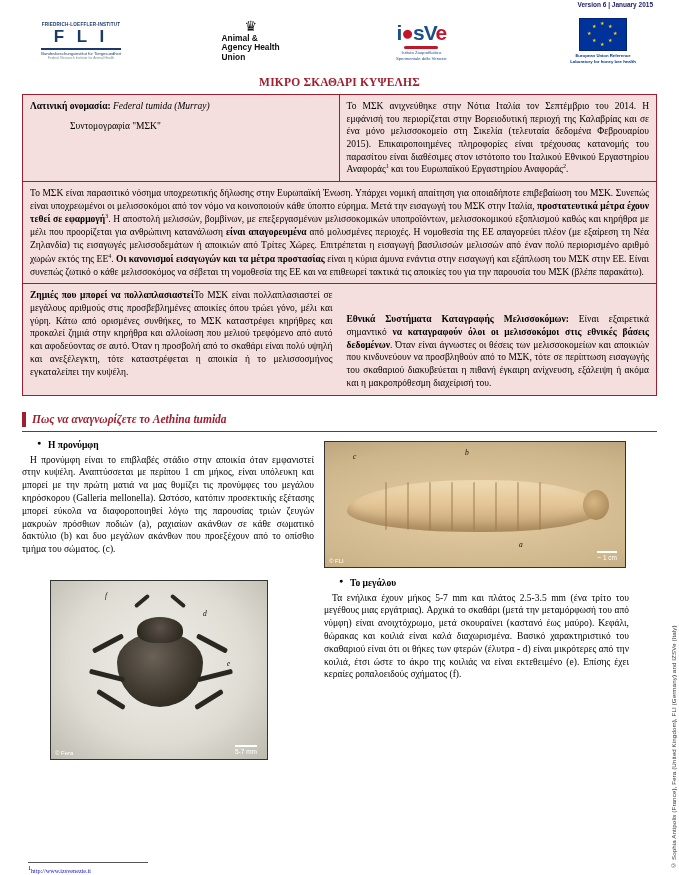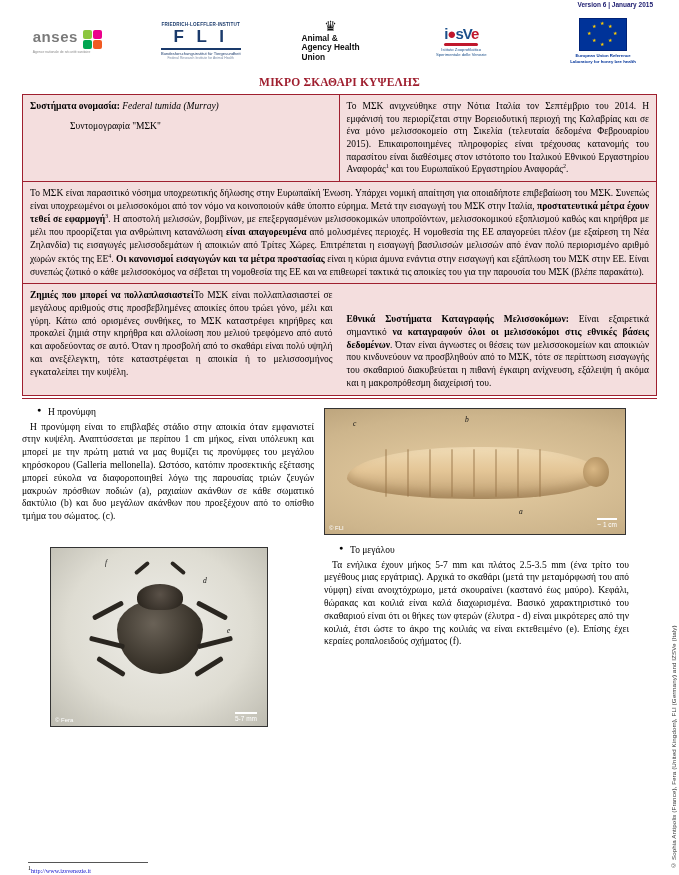--- a/index.html
+++ b/index.html
@@ -53,21 +53,21 @@
   .fli-main{font-family:"Liberation Sans",sans-serif;font-size:17px;font-weight:bold;color:#1a3a6b;letter-spacing:4px;}
   .fli-rule{height:2px;background:#1a3a6b;margin:1px 0 1px 0;}
   .fli-sub{font-family:"Liberation Sans",sans-serif;font-size:4.1px;color:#1a3a6b;line-height:1.3;}
   .fli-sub2{font-family:"Liberation Sans",sans-serif;font-size:3.4px;color:#7a8ba5;line-height:1.3;}
 
   .logo-apha{width:86px;text-align:center;}
   .apha-crown{font-size:14px;line-height:1;color:#111;}
   .apha-txt{font-family:"Liberation Sans",sans-serif;font-size:8.4px;font-weight:bold;color:#111;line-height:1.15;text-align:left;display:inline-block;}
 
   .logo-izsve{width:120px;text-align:center;}
-  .izs-mark{font-family:"Liberation Sans",sans-serif;font-size:15px;font-weight:bold;color:#1b4f8a;letter-spacing:-1px;}
+  .izs-mark{font-family:"Liberation Sans",sans-serif;font-size:21px;font-weight:bold;color:#1b4f8a;letter-spacing:-1px;}
   .izs-dot{color:#c0172b;}
   .izs-sub{font-family:"Liberation Sans",sans-serif;font-size:4.2px;color:#1b4f8a;line-height:1.3;}
   .izs-red{width:34px;height:3px;background:#c0172b;margin:1px auto;border-radius:2px;}
 
   .logo-eurl{width:108px;text-align:center;}
   .eu-flag{
     width:46px;height:31px;background:#003399;margin:0 auto 2px auto;position:relative;border:1px solid #002277;
   }
   .eu-flag span{position:absolute;color:#ffcc00;font-size:5px;line-height:5px;}
   .eurl-txt{font-family:"Liberation Sans",sans-serif;font-size:4.3px;color:#003399;font-weight:bold;line-height:1.3;}
@@ -121,21 +121,21 @@
     color:#9f1f2f;
     font-style:italic;
     font-weight:bold;
     font-size:11.5px;
     display:flex;align-items:center;gap:6px;
   }
   .sec-bar{width:4px;height:15px;background:#9f1f2f;display:inline-block;}
   .hr-red{height:1px;background:#9f1f2f;margin:2px 0 6px 0;}
 
   .bullet-head{
-    font-weight:normal;
+    font-weight:bold;
     margin:2px 0 4px 26px;
     position:relative;
   }
   .bullet-head:before{
     content:"\25CF";
     position:absolute;left:-11px;top:-1px;font-size:7px;
   }
   .body-col{
     text-align:justify;
     line-height:1.35;
@@ -229,29 +229,20 @@
 </style>
 </head>
 <body>
 
 <div class="page">
 
   <div class="version-line">Version 6 | January 2015</div>
 
   <div class="logobar">
 
-    <div class="logo logo-anses">
-      <div>
-        <span class="anses-txt">anses</span>
-        <span class="anses-squares">
-          <i class="sq1"></i><i class="sq2"></i><i class="sq3"></i><i class="sq4"></i>
-        </span>
-        <div class="anses-sub">Agence nationale de sécurité sanitaire</div>
-      </div>
-    </div>
 
     <div class="logo logo-fli">
       <div>
         <div class="fli-top">FRIEDRICH-LOEFFLER-INSTITUT</div>
         <div class="fli-main">F L I</div>
         <div class="fli-rule"></div>
         <div class="fli-sub">Bundesforschungsinstitut für Tiergesundheit</div>
         <div class="fli-sub2">Federal Research Institute for Animal Health</div>
       </div>
     </div>
@@ -292,21 +283,21 @@
         <div class="eurl-txt">Laboratory for honey bee health</div>
       </div>
     </div>
   </div>
 
   <div class="doc-title">ΜΙΚΡΟ ΣΚΑΘΑΡΙ ΚΥΨΕΛΗΣ</div>
 
   <div class="topgrid">
     <div class="cell cell-left">
       <p>
-        <span class="lbl">Συστήματα ονομασία:</span>
+        <span class="lbl">Λατινική ονομασία:</span>
         <span class="ital">Federal tumida (Murray)</span>
       </p>
       <p>
         <span style="margin-left:40px;display:inline-block">Συντομογραφία "ΜΣΚ"</span>
       </p>
     </div>
     <div class="cell cell-right">
       <p><span>Το ΜΣΚ ανιχνεύθηκε στην Νότια Ιταλία τον Σεπτέμβριο του 2014. Η εμφάνισή του περιορίζεται στην Βορειοδυτική περιοχή της Καλαβρίας και σε ένα μόνο μελισσοκομείο στη Σικελία (τελευταία δεδομένα Φεβρουαρίου 2015). Επικαιροποιημένες πληροφορίες είναι τρέχουσας κατανομής του παρασίτου είναι διαθέσιμες στον ιστότοπο του Ιταλικού Εθνικού Εργαστηρίου Αναφοράς</span><sup>1</sup><span> και του Ευρωπαϊκού Εργαστηρίου Αναφοράς</span><sup>2</sup><span>.</span></p>
     </div>
   </div>
@@ -321,20 +312,24 @@
         <b>Ζημιές που μπορεί να πολλαπλασιαστεί</b><span>Το ΜΣΚ είναι πολλαπλασιαστεί σε μεγάλους αριθμούς στις προσβεβλημένες αποικίες όπου τρώει γόνο, μέλι και γύρη. Κάτω από ορισμένες συνθήκες, το ΜΣΚ καταστρέφει κηρήθρες και προκαλεί ζημιά στην κηρήθρα και αλλοίωση που μελιού τρεφόμενο από αυτό και αφοδεύοντας σε αυτό.  Όταν η προσβολή από το σκαθάρι είναι πολύ υψηλή και ανεξέλεγκτη, τότε καταστρέφεται η αποικία ή το μελισσοσμήνος εγκαταλείπει την κυψέλη.</span>
       </div>
     </div>
     <div class="cell cell-right">
       <div style="text-align:justify;line-height:1.34;margin-top:24px;">
         <b>Εθνικά Συστήματα Καταγραφής Μελισσοκόμων:</b><span> Είναι εξαιρετικά σημαντικό </span><b>να καταγραφούν όλοι οι μελισσοκόμοι στις εθνικές βάσεις δεδομένων</b><span>. Όταν είναι άγνωστες οι θέσεις των μελισσοκομείων και αποικιών που κινδυνεύουν να προσβληθούν από το ΜΣΚ, τότε σε περίπτωση εισαγωγής του σκαθαριού διακυβεύεται η πιθανή έγκαιρη ανίχνευση, εξάλειψη ή ακόμα και η μακροπρόθεσμη διαχείρισή του.</span>
       </div>
     </div>
   </div>
 
+  <div class="sec-head">
+    <span class="sec-bar"></span>
+    <span>Πως να αναγνωρίζετε το Aethina tumida</span>
+  </div>
   <div class="hr-red"></div>
 
   <div class="flexrow">
     <div class="col-l">
       <div class="bullet-head">Η προνύμφη</div>
       <div class="body-col">Η προνύμφη είναι το επιβλαβές στάδιο στην αποικία όταν εμφανιστεί στην κυψέλη.   Αναπτύσσεται με περίπου 1 cm μήκος, είναι υπόλευκη και μπορεί με την πρώτη ματιά να μας θυμίζει τις προνύμφες του μεγάλου κηρόσκορου (Galleria mellonella). Ωστόσο, κατόπιν προσεκτικής εξέτασης μπορεί εύκολα να διαφοροποιηθεί λόγω της παρουσίας τριών ζευγών μακρυών πρόσθιων ποδιών (a), ραχιαίων ακάνθων σε κάθε σωματικό δακτύλιο (b) και δυο μεγάλων ακάνθων που προεξέχουν από το οπίσθιο τμήμα του σώματος. (c).</div>
     </div>
     <div class="col-r">
       <div class="photo photo-larva">
         <div class="larva-body"></div>

